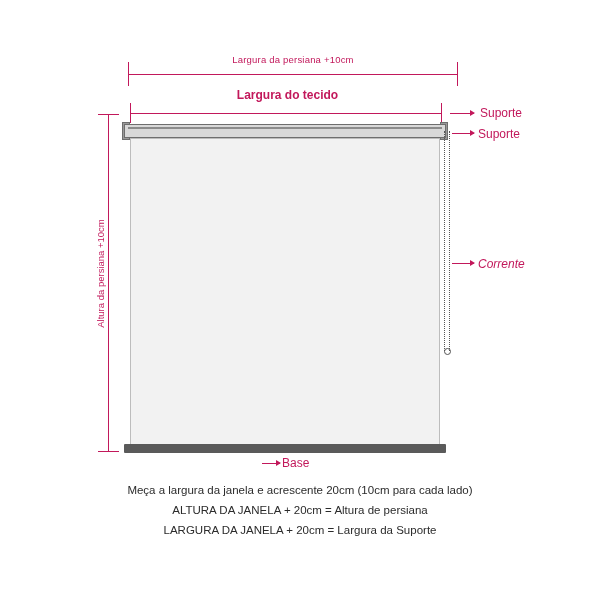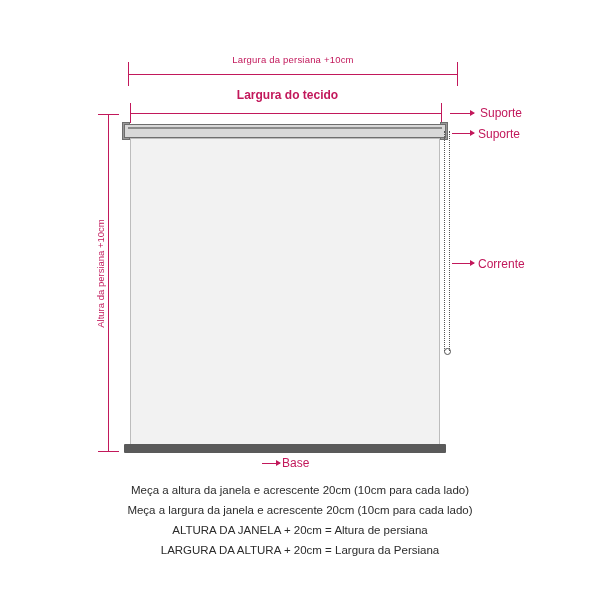--- a/index.html
+++ b/index.html
@@ -138,21 +138,21 @@
     white-space: nowrap;
   }
   .lead {
     height: 1px;
   }
 
   .co-suporte-lead { left: 450px; top: 113px; width: 24px; background: #c2185b; }
   .co-suporte-txt  { left: 480px; top: 106px; }
   .co-comando-lead { left: 452px; top: 133px; width: 22px; background: #c2185b; }
   .co-comando-txt  { left: 478px; top: 127px; }
-  .co-corrente-txt { left: 478px; top: 257px; }
+  .co-corrente-txt { left: 478px; top: 257px; font-style: italic; }
   .co-corrente-lead{ left: 452px; top: 263px; width: 22px; background: #c2185b; }
   .co-base-txt     { left: 282px; top: 456px; }
   .co-base-lead    { left: 262px; top: 463px; width: 18px; background: #c2185b; }
 
   .arrow-h::after {
     content: "";
     position: absolute;
     right: -1px; top: -3px;
     border-left: 5px solid #c2185b;
     border-top: 3.5px solid transparent;
@@ -207,21 +207,20 @@
   <div class="abs lead arrow-h co-comando-lead"></div>
   <div class="abs callout-label co-comando-txt">Suporte</div>
 
   <div class="abs lead arrow-h co-corrente-lead"></div>
   <div class="abs callout-label co-corrente-txt">Corrente</div>
 
   <div class="abs lead arrow-h co-base-lead"></div>
   <div class="abs callout-label co-base-txt">Base</div>
 
   <div class="abs instructions">
-    <div>Meça a altura da janela e acrescente 20cm (10cm para cada lado)</div>
     <div>Meça a largura da janela e acrescente 20cm (10cm para cada lado)</div>
     <div class="block2">
       <div>ALTURA DA JANELA + 20cm  = Altura de persiana</div>
-      <div>LARGURA DA ALTURA + 20cm = Largura da Persiana</div>
+      <div>LARGURA DA JANELA + 20cm = Largura da Suporte</div>
     </div>
   </div>
 
 </div>
 
 </body></html>

